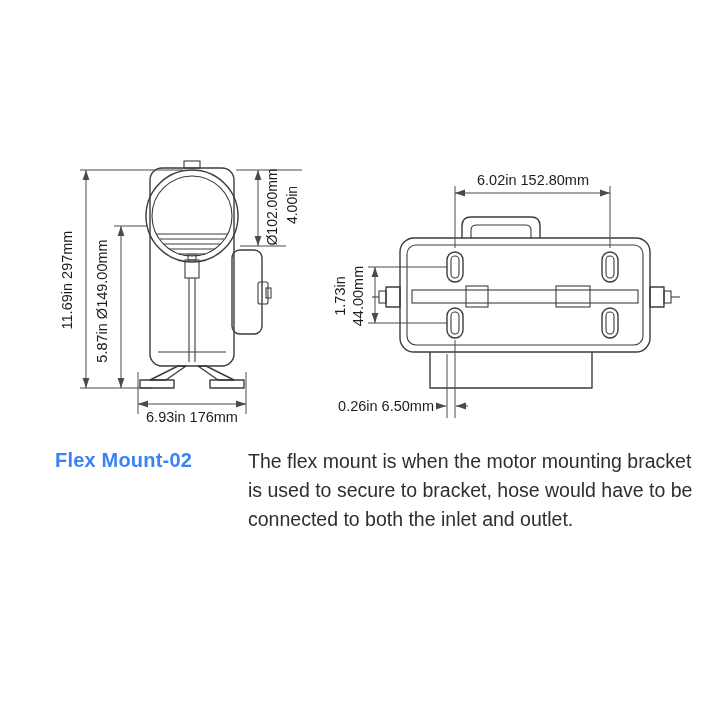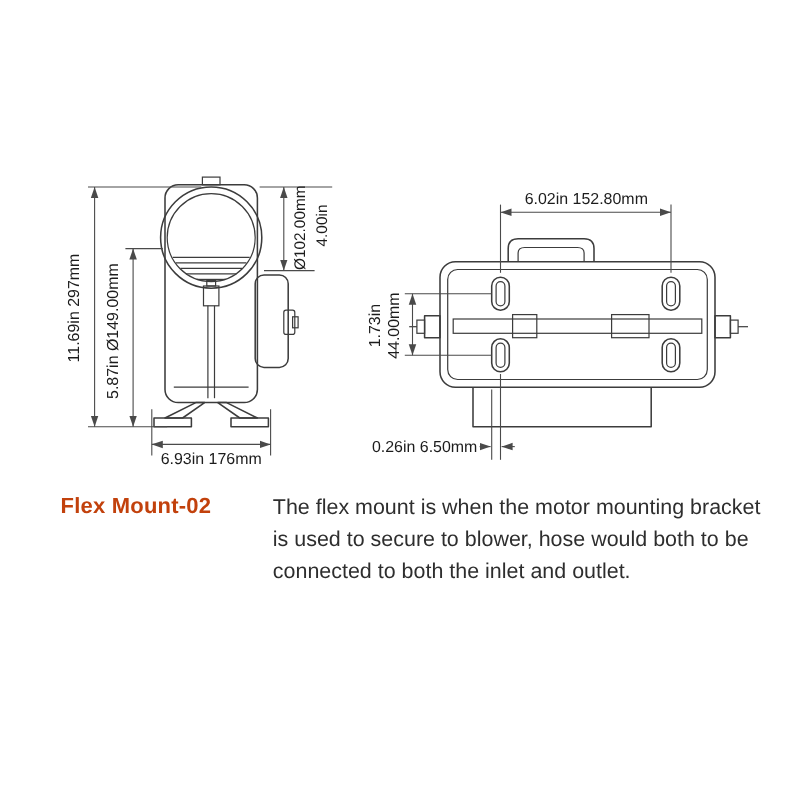--- a/index.html
+++ b/index.html
@@ -8,21 +8,21 @@
   .page { position:absolute; inset:0; background:#ffffff; }
   svg { display:block; }
   svg .outline { fill:none; stroke:#3c3c3c; stroke-width:1.4; stroke-linejoin:round; }
   svg .thin    { fill:none; stroke:#3c3c3c; stroke-width:1.1; }
   svg .dim     { fill:none; stroke:#4a4a4a; stroke-width:1; }
   svg text { font-family:"Liberation Sans","DejaVu Sans",sans-serif; fill:#1c1c1c; }
   svg text.dimlabel  { font-size:14.5px; }
   svg text.dimlabel-sm { font-size:14px; }
   .caption-title {
     position:absolute; left:55px; top:449px;
-    font-size:20px; font-weight:bold; color:#c2410c; letter-spacing:0.2px;
+    font-size:20px; font-weight:bold; color:#3b82f6; letter-spacing:0.2px;
   }
   .caption-desc {
     position:absolute; left:248px; top:447px; width:445px;
     font-size:19.5px; line-height:1.48; color:#2e2e2e;
   }
 </style>
 </head>
 <body>
 
 <div class="page">
@@ -163,15 +163,15 @@
         <line class="dim" x1="447" y1="354" x2="447" y2="418"></line>
         <line class="dim" x1="455" y1="340" x2="455" y2="418"></line>
         <line class="dim" x1="436" y1="406" x2="446" y2="406" marker-end="url(#aE)"></line>
         <line class="dim" x1="468" y1="406" x2="456" y2="406" marker-end="url(#aE)"></line>
         <text class="dimlabel" x="434" y="411" text-anchor="end">0.26in 6.50mm</text>
       </g>
     </g>
   </svg>
 
   <div class="caption-title">Flex Mount-02</div>
-  <div class="caption-desc">The flex mount is when the motor mounting bracket is used to secure to blower, hose would both to be connected to both the inlet and outlet.</div>
+  <div class="caption-desc">The flex mount is when the motor mounting bracket is used to secure to bracket, hose would have to be connected to both the inlet and outlet.</div>
 
 </div>
 
 </body></html>

